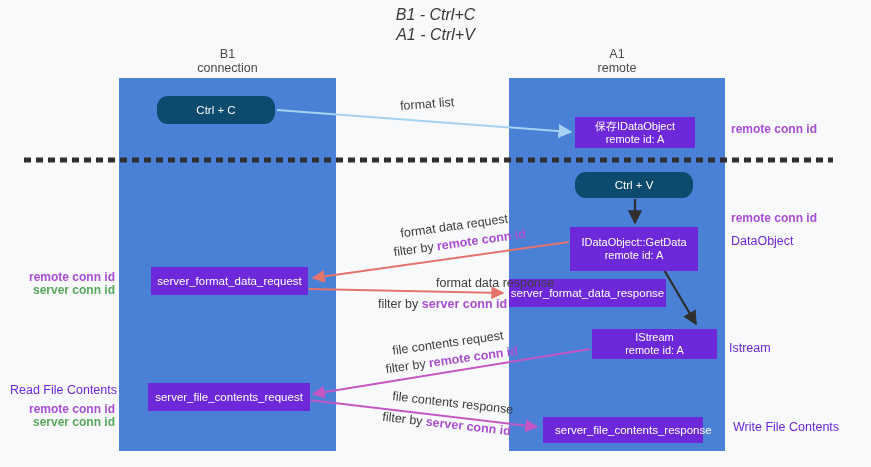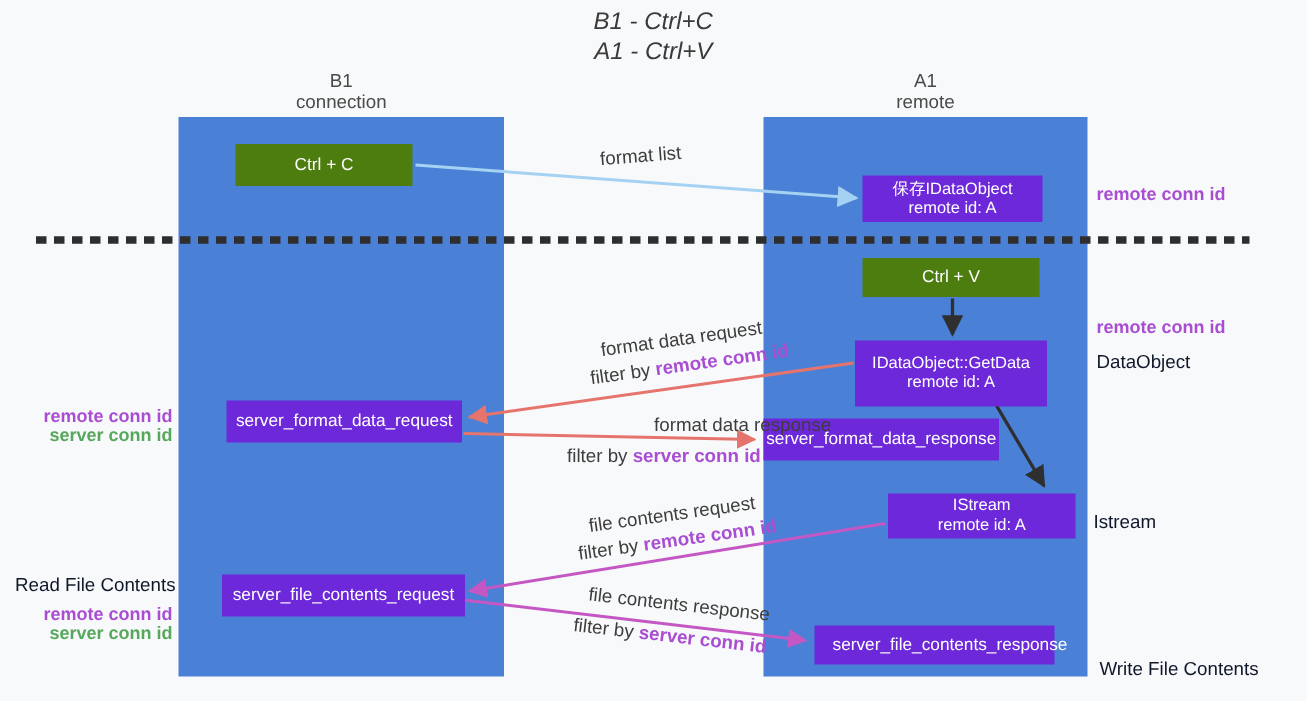--- a/index.html
+++ b/index.html
@@ -4,30 +4,30 @@
 <style>
   html,body{margin:0;padding:0;}
   body{width:871px;height:467px;background:#f8f9fa;font-family:"Liberation Sans",sans-serif;overflow:hidden;}
   .stage{position:relative;width:871px;height:467px;}
   .abs{position:absolute;}
   .title{width:871px;top:5px;left:0;text-align:center;color:#3a3a3a;font-size:16px;line-height:20px;font-style:italic;}
   .lane-header{text-align:center;color:#4a4a4a;font-size:12.5px;line-height:14px;top:47px;}
   .lane{background:#4a80d6;top:78px;height:373px;}
   .box{box-sizing:border-box;color:#fff;text-align:center;display:flex;flex-direction:column;justify-content:center;}
   .orange{background:#6d28d9;}
-  .green{background:#4d7c0f;}
+  .green{background:#0c4a6e;border-radius:11px;}
   .box .l1{font-size:11px;line-height:13px;}
   .box .l2{font-size:11px;line-height:13px;}
   .box .single{font-size:11.5px;}
   .keybox{font-size:12px;}
   .flabel{font-size:12.5px;color:#3d3d3d;white-space:nowrap;}
   .purple{color:#a94ed2;font-weight:bold;}
   .greentx{color:#57a85c;font-weight:bold;}
   .side{font-size:12px;white-space:nowrap;}
-  .side-dark{color:#0f172a;font-size:12.5px;}
+  .side-dark{color:#6d28d9;font-size:12.5px;}
   .leftcol{left:10px;width:105px;text-align:right;}
   svg{position:absolute;left:0;top:0;pointer-events:none;}
 </style>
 </head>
 <body>
 
 <div class="stage">
 
   <div class="abs title">
     <div>B1 - Ctrl+C</div>
@@ -137,21 +137,21 @@
 
   <div class="abs flabel" style="left:392px;top:396px;transform:rotate(6.5deg);">file contents response</div>
   <div class="abs flabel" style="left:382px;top:417px;transform:rotate(6.5deg);">
     <span>filter by </span><span class="purple">server conn id</span>
   </div>
 
   <div class="abs side purple" style="left:731px;top:122px;">remote conn id</div>
   <div class="abs side purple" style="left:731px;top:211px;">remote conn id</div>
   <div class="abs side side-dark" style="left:731px;top:234px;">DataObject</div>
   <div class="abs side side-dark" style="left:729px;top:341px;">Istream</div>
-  <div class="abs side side-dark" style="left:733px;top:439px;text-align:right;">Write File Contents</div>
+  <div class="abs side side-dark" style="left:733px;top:420px;text-align:right;">Write File Contents</div>
 
   <div class="abs side purple leftcol" style="top:270px;">remote conn id</div>
   <div class="abs side greentx leftcol" style="top:283px;">server conn id</div>
   <div class="abs side side-dark leftcol" style="top:383px;">Read File Contents</div>
   <div class="abs side purple leftcol" style="top:402px;">remote conn id</div>
   <div class="abs side greentx leftcol" style="top:415px;">server conn id</div>
 
 </div>
 
 </body></html>

